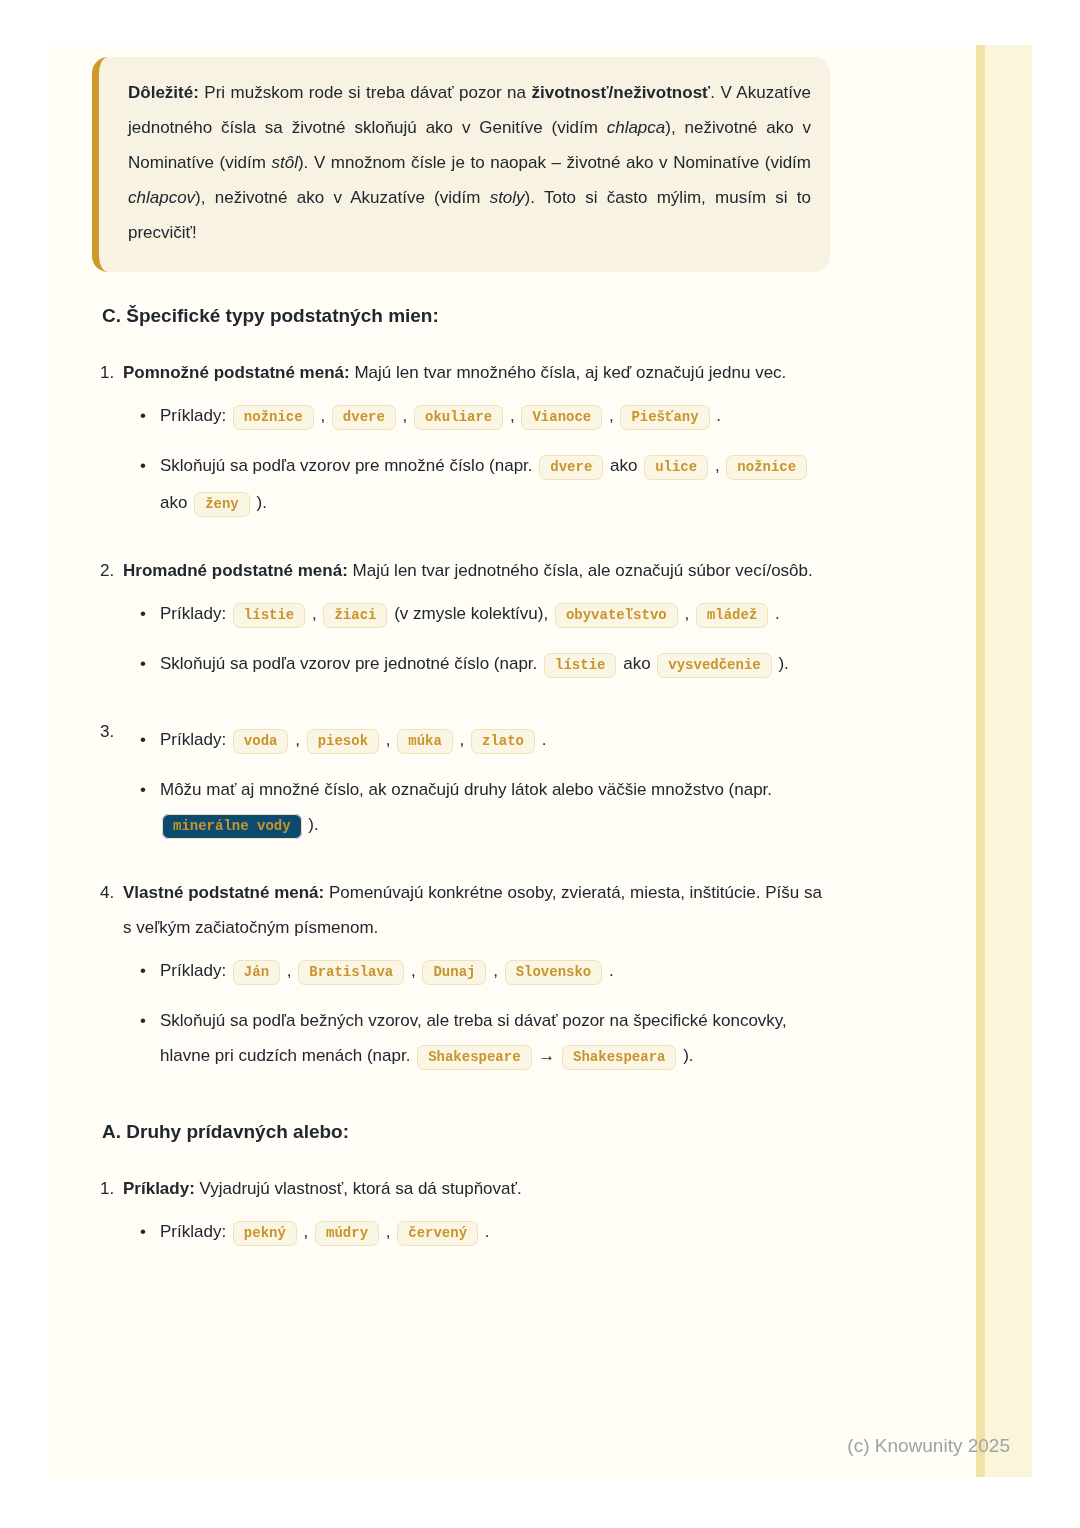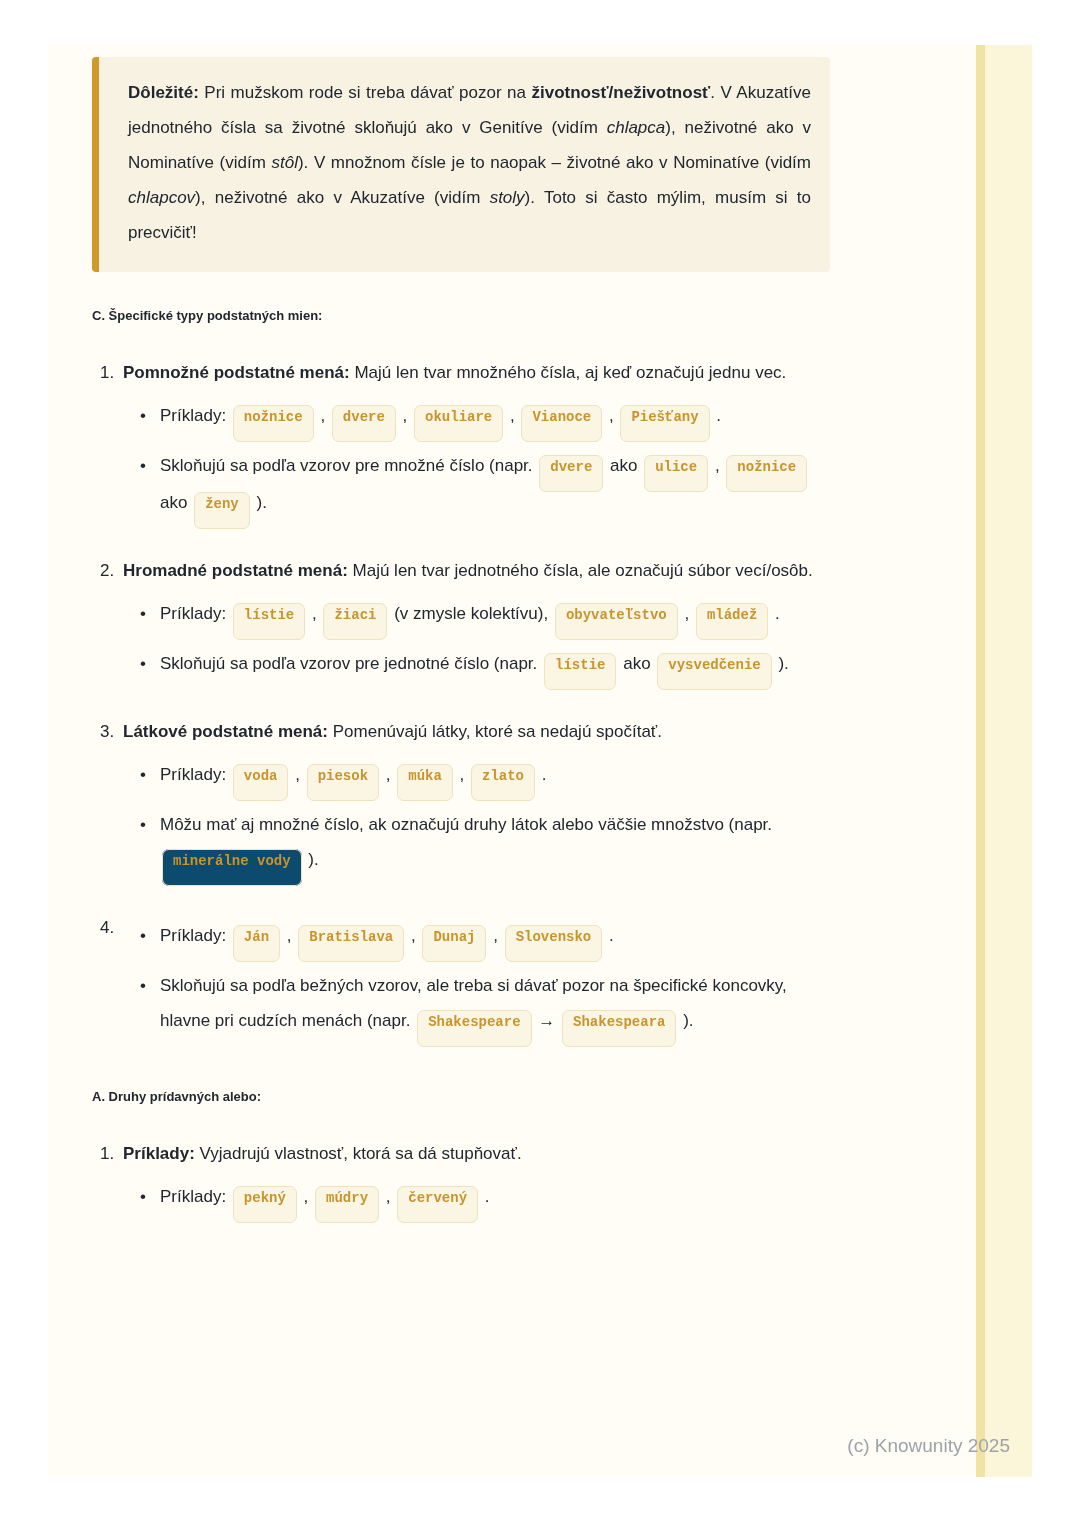--- a/index.html
+++ b/index.html
@@ -24,36 +24,36 @@
     position:relative;
     margin-left:44px;width:738px;
     color:#21272F;
     font-size:17px;
     line-height:35px;
   }
   .callout{
     margin-top:12px;
     background:#F8F2E2;
     border-left:7px solid #CE9A2C;
-    border-radius:4px;
+    border-radius:16px;
     padding:18px 19px 22px 29px;
     text-align:justify;
     box-sizing:border-box;
   }
   .callout b{font-weight:700;}
   .h2{
     font-size:30px;font-weight:700;
     color:#F3C640;
     line-height:38px;
     margin:34px 0 0 0;
   }
   .h3{
-    font-size:13px;font-weight:700;
+    font-size:19px;font-weight:700;
     line-height:27px;
-    margin:30px 0 0 0;
+    margin:30px 0 0 10px;
   }
   .olist{margin-top:26px;}
   .oli{
     display:flex;
     margin-bottom:18px;
   }
   .oli .num{
     flex:none;width:23px;margin-left:8px;
   }
   .oli .ibody{flex:1;}
@@ -68,21 +68,21 @@
   }
   .brow .btext{flex:1;}
   .code{
     font-family:"Liberation Mono", monospace;
     font-size:14px;
     font-weight:bold;
     color:#C8942D;
     background:#FBF6E4;
     border:1.5px solid #EFE2BF;
     border-radius:7px;
-    padding:3px 10px 16px 10px;
+    padding:3px 10px 4px 10px;
     margin:0 2px;
     white-space:nowrap;
   }
   .footer{
     position:absolute;
     right:22px;bottom:20px;
     font-size:19px;
     color:#9CA3AA;
     z-index:2;
   }
@@ -126,36 +126,36 @@
               <div class="brow">
                 <span class="dot">•</span>
                 <div class="btext"><span>Skloňujú sa podľa vzorov pre jednotné číslo (napr. </span><span class="code" style="color: rgb(200, 148, 45); background: rgb(251, 246, 228); border-color: rgb(239, 226, 191);">lístie</span><span> ako </span><span class="code" style="color: rgb(200, 148, 45); background: rgb(251, 246, 228); border-color: rgb(239, 226, 191);">vysvedčenie</span><span> ).</span></div>
               </div>
             </div>
           </div>
         </div>
         <div class="oli">
           <span class="num">3.</span>
           <div class="ibody">
-            <div><b>Látkové podstatné mená:</b><span> Pomenúvajú látky, ktoré sa nedajú spočítať.</span></div>
             <div class="bullets">
               <div class="brow">
                 <span class="dot">•</span>
                 <div class="btext"><span>Príklady: </span><span class="code" style="color: rgb(200, 148, 45); background: rgb(251, 246, 228); border-color: rgb(239, 226, 191);">voda</span><span> , </span><span class="code" style="color: rgb(200, 148, 45); background: rgb(251, 246, 228); border-color: rgb(239, 226, 191);">piesok</span><span> , </span><span class="code" style="color: rgb(200, 148, 45); background: rgb(251, 246, 228); border-color: rgb(239, 226, 191);">múka</span><span> , </span><span class="code" style="color: rgb(200, 148, 45); background: rgb(251, 246, 228); border-color: rgb(239, 226, 191);">zlato</span><span> .</span></div>
               </div>
               <div class="brow">
                 <span class="dot">•</span>
                 <div class="btext"><span>Môžu mať aj množné číslo, ak označujú druhy látok alebo väčšie množstvo (napr. </span><span class="code" style="color: rgb(200, 148, 45); background: #0c4a6e; border-color: rgb(239, 226, 191);">minerálne vody</span><span> ).</span></div>
               </div>
             </div>
           </div>
         </div>
         <div class="oli">
           <span class="num">4.</span>
           <div class="ibody">
+            <div><b>Vlastné podstatné mená:</b><span> Pomenúvajú konkrétne osoby, zvieratá, miesta, inštitúcie. Píšu sa s veľkým začiatočným písmenom.</span></div>
             <div class="bullets">
               <div class="brow">
                 <span class="dot">•</span>
                 <div class="btext"><span>Príklady: </span><span class="code" style="color: rgb(200, 148, 45); background: rgb(251, 246, 228); border-color: rgb(239, 226, 191);">Ján</span><span> , </span><span class="code" style="color: rgb(200, 148, 45); background: rgb(251, 246, 228); border-color: rgb(239, 226, 191);">Bratislava</span><span> , </span><span class="code" style="color: rgb(200, 148, 45); background: rgb(251, 246, 228); border-color: rgb(239, 226, 191);">Dunaj</span><span> , </span><span class="code" style="color: rgb(200, 148, 45); background: rgb(251, 246, 228); border-color: rgb(239, 226, 191);">Slovensko</span><span> .</span></div>
               </div>
               <div class="brow">
                 <span class="dot">•</span>
                 <div class="btext"><span>Skloňujú sa podľa bežných vzorov, ale treba si dávať pozor na špecifické koncovky, hlavne pri cudzích menách (napr. </span><span class="code" style="color: rgb(200, 148, 45); background: rgb(251, 246, 228); border-color: rgb(239, 226, 191);">Shakespeare</span><span> → </span><span class="code" style="color: rgb(200, 148, 45); background: rgb(251, 246, 228); border-color: rgb(239, 226, 191);">Shakespeara</span><span> ).</span></div>
               </div>
             </div>

